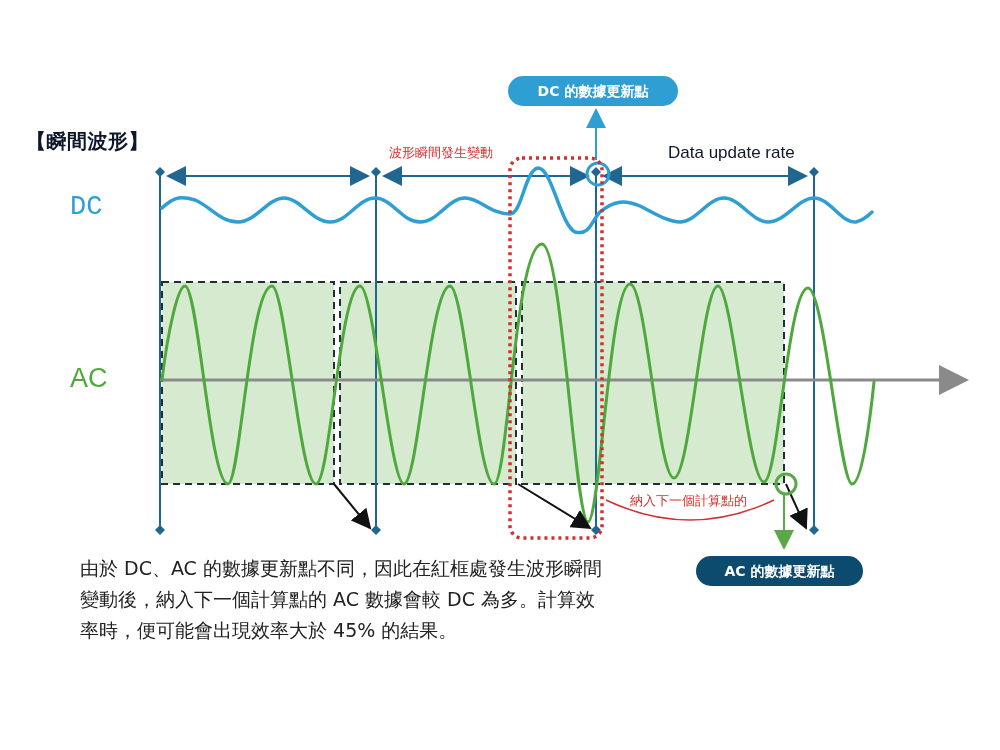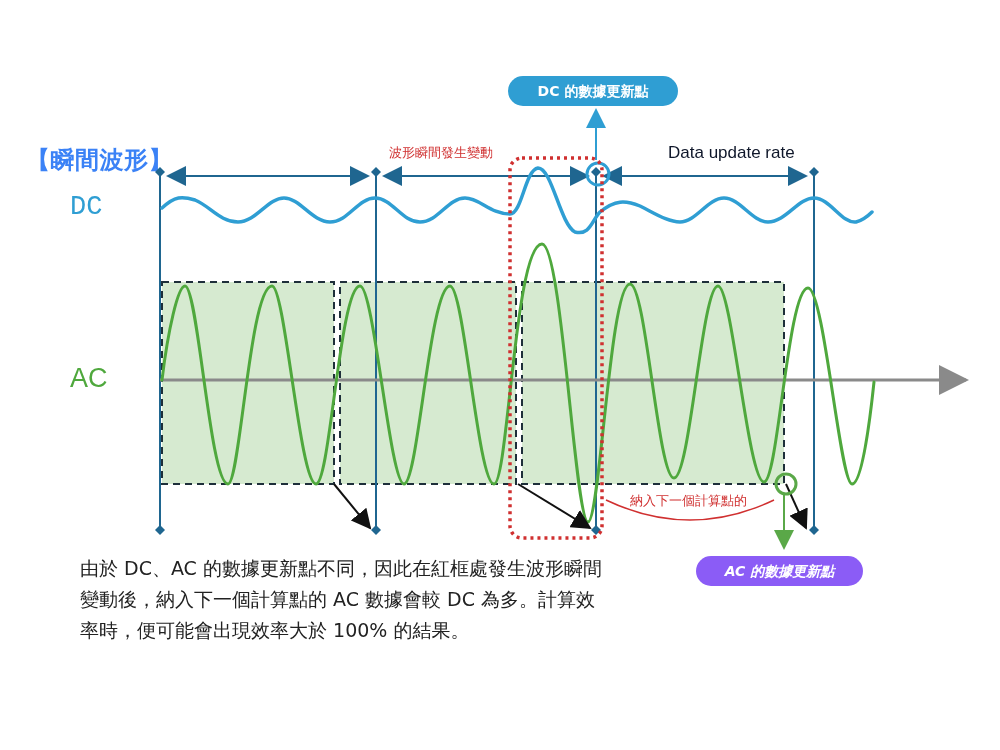--- a/index.html
+++ b/index.html
@@ -1,24 +1,24 @@
 <!DOCTYPE html>
 <html><head>
 <meta charset="utf-8">
 <style>
   html, body { margin:0; padding:0; background:#ffffff; }
   body { width:1000px; height:750px; position:relative; overflow:hidden;
          font-family:"DejaVu Sans", sans-serif; }
   .abs { position:absolute; }
-  .section-title { left:26px; top:144px; font-size:24px; font-weight:bold; color:#3b82f6; letter-spacing:0.5px; }
+  .section-title { left:26px; top:128px; font-size:20px; font-weight:bold; color:#0f172a; letter-spacing:0.5px; }
   .lbl-dc { left:70px; top:192px; font-size:27px; color:#2f9ed3; font-family:Liberation Mono, monospace; }
   .lbl-ac { left:70px; top:363px; font-size:27px; color:#4fa83d; font-family:"Liberation Sans", sans-serif; }
   .pill { height:30px; line-height:30px; border-radius:15px; color:#fff; font-size:14px; font-weight:bold; text-align:center; }
   .pill-dc { left:508px; top:76px; width:170px; background:#2f9ed3; }
-  .pill-ac { left:696px; top:556px; width:167px; background:#8b5cf6;font-style:italic; }
+  .pill-ac { left:696px; top:556px; width:167px; background:#0c4a6e; }
   .red-note { left:389px; top:144px; font-size:13px; color:#d03030; }
   .rate-label { left:668px; top:143px; font-size:17px; color:#0f172a; font-family:"Liberation Sans", sans-serif; }
   .merge-note { left:630px; top:492px; font-size:13px; color:#d03030; }
   .caption { left:80px; top:553px; width:530px; font-size:19px; line-height:31px; color:#222; }
   svg { position:absolute; left:0; top:0; }
 </style>
 </head>
 <body>
 
 <div class="abs section-title">【瞬間波形】</div>
@@ -98,13 +98,13 @@
   <line x1="784" y1="494" x2="784" y2="548" stroke="#5aa848" stroke-width="2" marker-end="url(#arrGreen)"></line>
 
   <path d="M606,500 Q690,540 774,500" fill="none" stroke="#d03030" stroke-width="1.5"></path>
 </svg>
 
 <div class="abs pill pill-dc">DC 的數據更新點</div>
 <div class="abs red-note">波形瞬間發生變動</div>
 <div class="abs rate-label">Data update rate</div>
 <div class="abs merge-note">納入下一個計算點的</div>
 <div class="abs pill pill-ac">AC 的數據更新點</div>
-<div class="abs caption">由於 DC、AC 的數據更新點不同，因此在紅框處發生波形瞬間變動後，納入下一個計算點的 AC 數據會較 DC 為多。計算效率時，便可能會出現效率大於 100% 的結果。</div>
+<div class="abs caption">由於 DC、AC 的數據更新點不同，因此在紅框處發生波形瞬間變動後，納入下一個計算點的 AC 數據會較 DC 為多。計算效率時，便可能會出現效率大於 45% 的結果。</div>
 
 </body></html>

